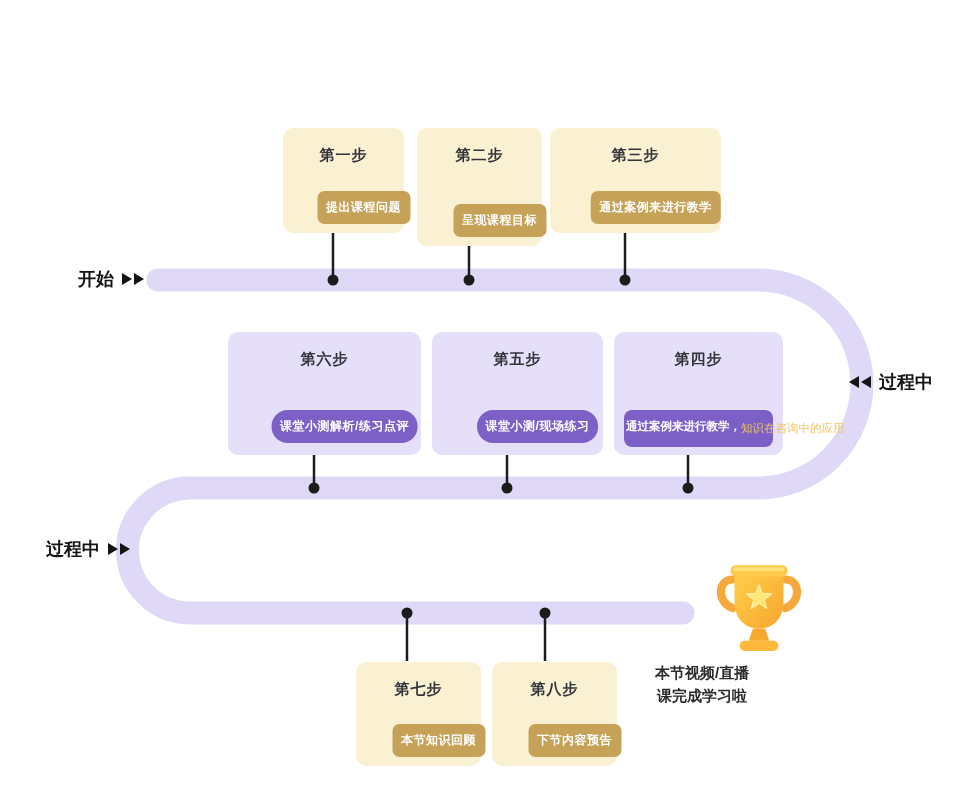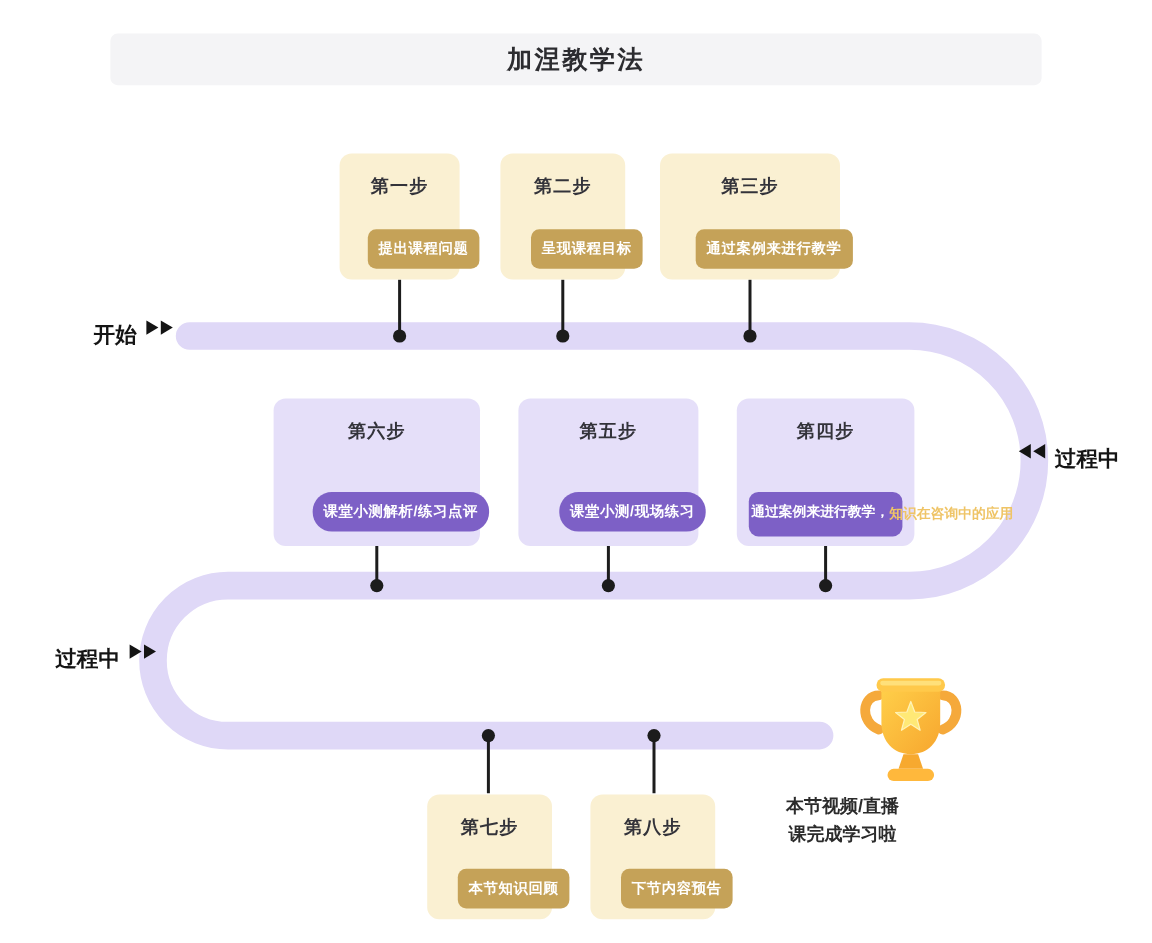--- a/index.html
+++ b/index.html
@@ -9,21 +9,21 @@
   .title-bar {
     position:absolute; left:92px; top:28px; width:776px; height:43px;
     background:#f4f4f6; border-radius:6px;
     display:flex; align-items:center; justify-content:center;
     font-size:21px; font-weight:bold; color:#2c2c30; letter-spacing:2px;
     z-index:3;
   }
 
   .svg-layer { position:absolute; left:0; top:0; z-index:0; }
 
-  .card { position:absolute; border-radius:10px; z-index:1; }
+  .card { position:absolute; border-radius:10px; z-index:1;padding-left:21px; }
   .card.cream { background:#faf0d2; }
   .card.lav   { background:#e5dff9; }
   .card-title {
     position:absolute; top:18px; left:0; right:0; text-align:center;
     font-size:15px; font-weight:bold; color:#33333a; letter-spacing:1px;
   }
   .badge {
     position:absolute; bottom:9px; left:50%; transform:translateX(-50%);
     white-space:nowrap; padding:8px 9px; border-radius:7px;
     font-size:12px; font-weight:bold; color:#ffffff; letter-spacing:0.5px;margin-left:20px;
@@ -31,42 +31,41 @@
   .badge.gold   { background:#c5a258; }
   .badge.purple { background:#7d60c6; bottom:12px;border-radius:16px; }
 
   .badge-big {
     position:absolute; left:10px; right:10px; bottom:8px;
     background:#7d60c6; border-radius:8px;
     display:flex; flex-direction:row; align-items:center;
     padding:4px 2px 9px;
   }
   .badge-big .line1 { color:#ffffff; font-size:11.5px; font-weight:bold; margin-top:1px; white-space:nowrap; }
-  .badge-big .line2 { color:#efc466; font-size:11.5px; font-weight:bold; margin-top:4px; white-space:nowrap; }
+  .badge-big .line2 { color:#efc466; font-size:11.5px; font-weight:normal; margin-top:4px; white-space:nowrap; }
 
   .flow-label {
-    position:absolute; display:flex; align-items:flex-start; gap:8px;
+    position:absolute; display:flex; align-items:center; gap:8px;
     font-size:18px; font-weight:bold; color:#141414; z-index:2; white-space:nowrap;
   }
   .arrows { display:flex; gap:2px; align-items:center; }
   .tri-r { width:0; height:0; border-top:6px solid transparent; border-bottom:6px solid transparent; border-left:10px solid #141414; }
   .tri-l { width:0; height:0; border-top:6px solid transparent; border-bottom:6px solid transparent; border-right:10px solid #141414; }
 
   .finish-text {
     position:absolute; left:655px; top:661px; z-index:2;
     font-size:15px; font-weight:bold; color:#2b2b2b; line-height:23px;text-align:center;
   }
   .trophy { position:absolute; left:710px; top:557px; z-index:2; }
 </style>
 </head>
 <body>
 
 <div class="canvas">
 
-  <div class="title-bar">加涅教学法</div>
 
   <svg class="svg-layer" width="960" height="786" viewBox="0 0 960 786">
     <path d="M 158 280 H 758 A 104 104 0 0 1 758 488 H 190 A 62.5 62.5 0 0 0 190 613 H 683" fill="none" stroke="#dfd8f7" stroke-width="23" stroke-linecap="round"></path>
 
     <line x1="333" y1="233" x2="333" y2="276" stroke="#1c1c1c" stroke-width="2.5"></line>
     <line x1="469" y1="233" x2="469" y2="276" stroke="#1c1c1c" stroke-width="2.5"></line>
     <line x1="625" y1="233" x2="625" y2="276" stroke="#1c1c1c" stroke-width="2.5"></line>
     <circle cx="333" cy="280" r="5.5" fill="#1c1c1c"></circle>
     <circle cx="469" cy="280" r="5.5" fill="#1c1c1c"></circle>
     <circle cx="625" cy="280" r="5.5" fill="#1c1c1c"></circle>
@@ -81,21 +80,21 @@
     <line x1="407" y1="617" x2="407" y2="661" stroke="#1c1c1c" stroke-width="2.5"></line>
     <line x1="545" y1="617" x2="545" y2="661" stroke="#1c1c1c" stroke-width="2.5"></line>
     <circle cx="407" cy="613" r="5.5" fill="#1c1c1c"></circle>
     <circle cx="545" cy="613" r="5.5" fill="#1c1c1c"></circle>
   </svg>
 
   <div class="card cream" style="left:283px; top:128px; width:100px; height:105px;">
     <div class="card-title">第一步</div>
     <div class="badge gold">提出课程问题</div>
   </div>
-  <div class="card cream" style="left:417px; top:128px; width:104px; height:105px;">
+  <div class="card cream" style="left:417px; top:128px; width:104px; height:118px;">
     <div class="card-title">第二步</div>
     <div class="badge gold">呈现课程目标</div>
   </div>
   <div class="card cream" style="left:550px; top:128px; width:150px; height:105px;">
     <div class="card-title">第三步</div>
     <div class="badge gold">通过案例来进行教学</div>
   </div>
 
   <div class="card lav" style="left:228px; top:332px; width:172px; height:123px;">
     <div class="card-title">第六步</div>

